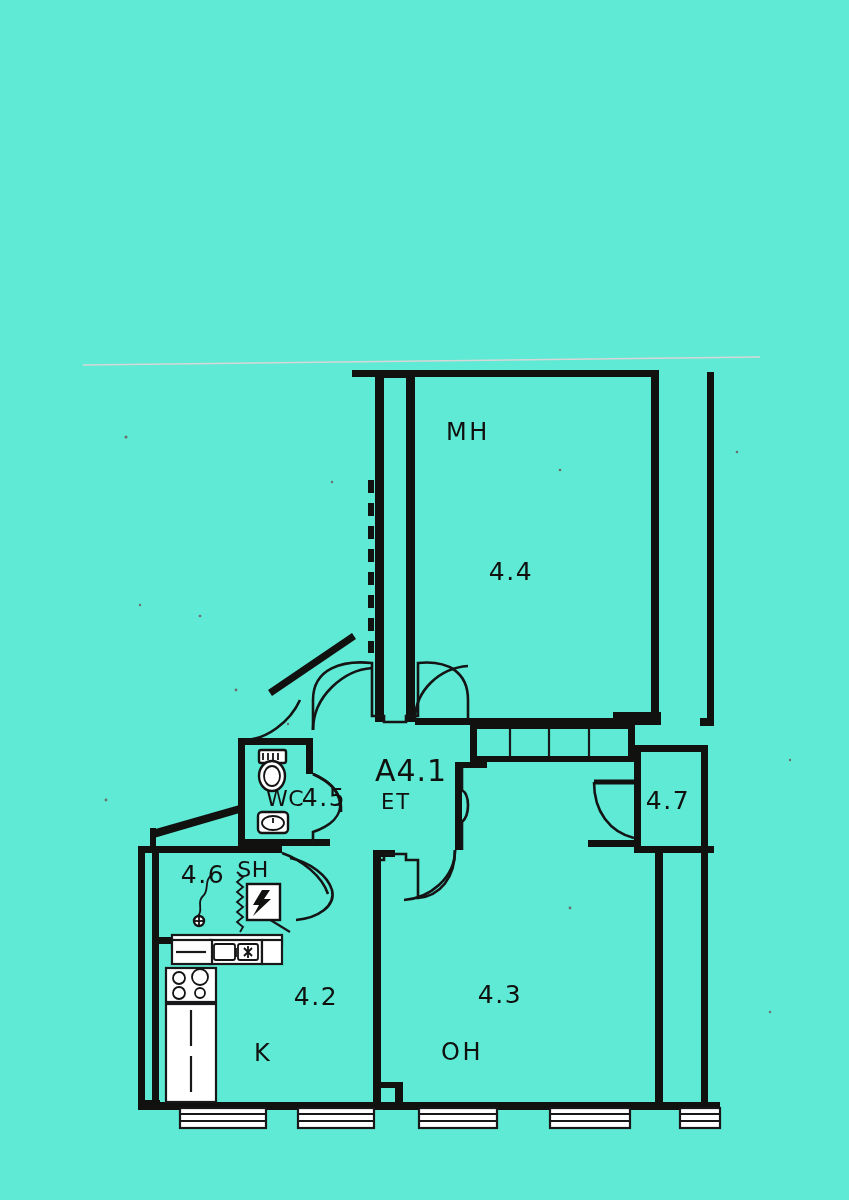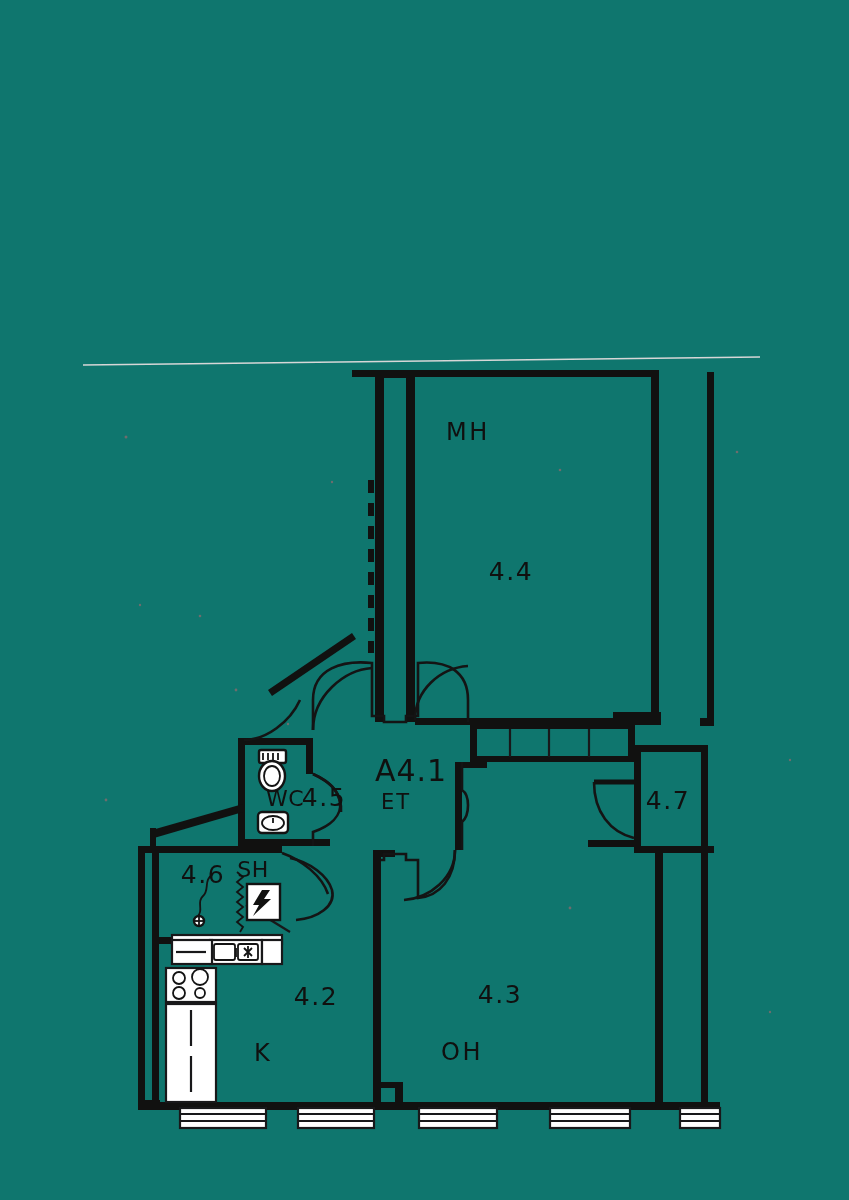--- a/index.html
+++ b/index.html
@@ -8,21 +8,21 @@
     padding: 0;
     background: #ffffff;
   }
   body {
     font-family: "Liberation Sans", sans-serif;
   }
   #page {
     position: relative;
     width: 849px;
     height: 1200px;
-    background: #0f766e;
+    background: #5eead4;
     overflow: hidden;
   }
   #plan-svg {
     position: absolute;
     left: 0;
     top: 0;
     width: 849px;
     height: 1200px;
     display: block;
   }

